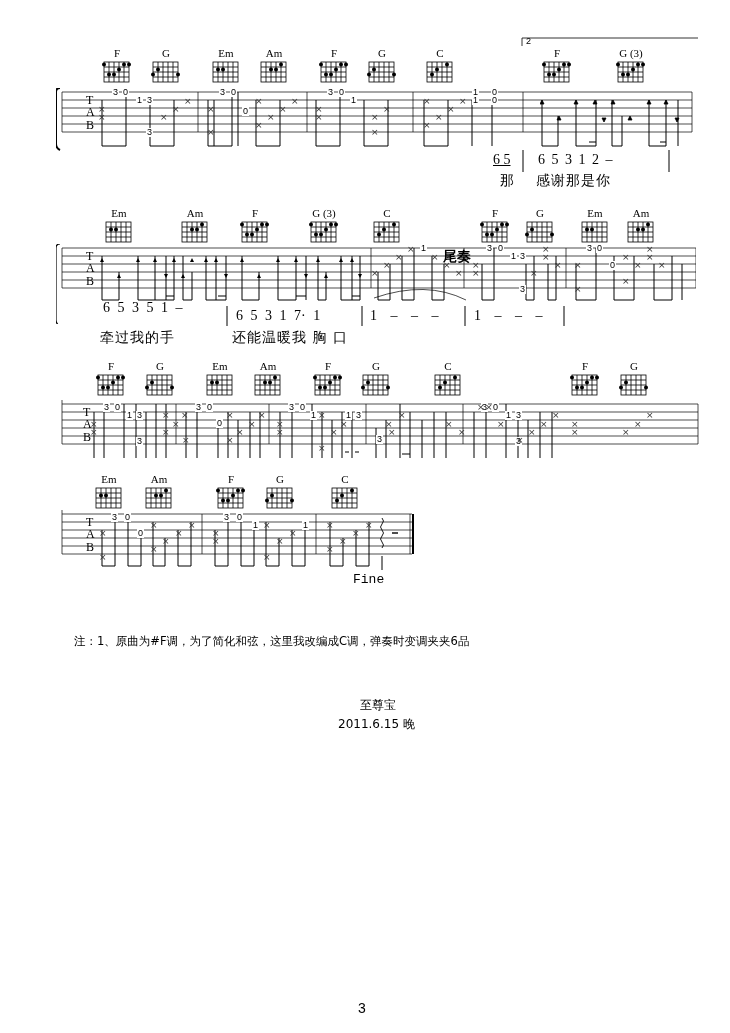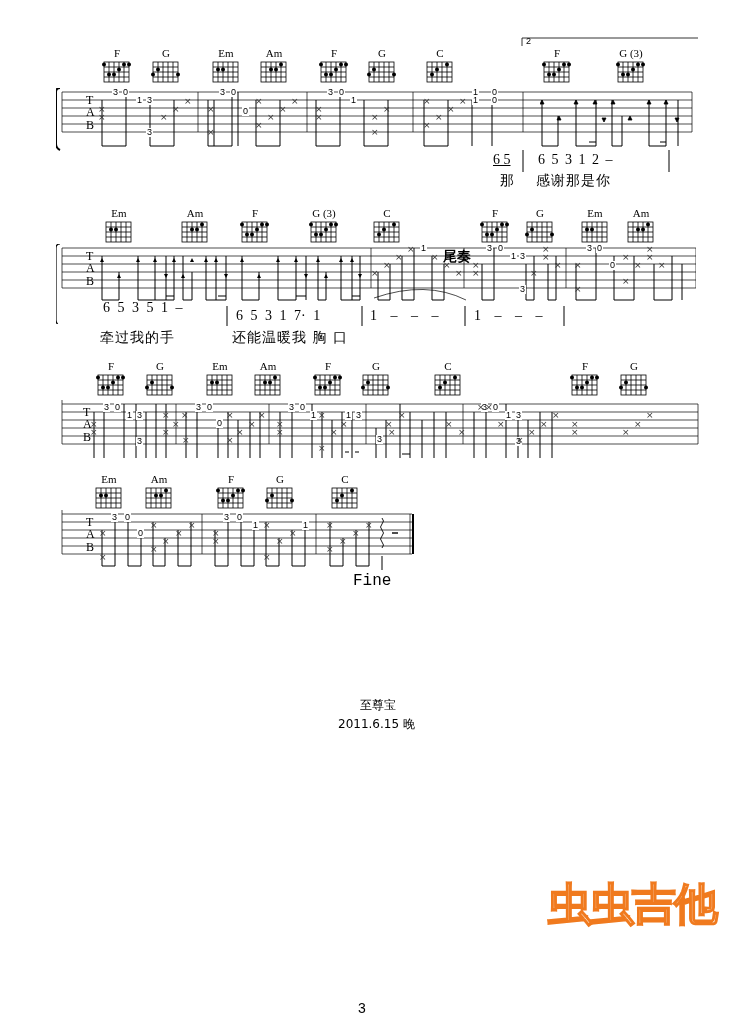--- a/index.html
+++ b/index.html
@@ -14,21 +14,21 @@
   .xm{position:absolute;font-family:"DejaVu Sans",sans-serif;font-size:9px;line-height:9px;color:#333;}
   .jianpu{position:absolute;font-family:"Liberation Serif",serif;font-size:14px;white-space:nowrap;}
   .lyric{position:absolute;font-family:"DejaVu Sans",sans-serif;font-size:14px;white-space:nowrap;letter-spacing:1px;}
   .notes{position:absolute;left:74px;top:632px;font-family:"DejaVu Sans",sans-serif;font-size:11.5px;line-height:18px;}
   .notes .row{white-space:nowrap;}
   .sig{position:absolute;font-family:"DejaVu Sans",sans-serif;font-size:12px;}
   .logo{position:absolute;left:548px;top:880px;width:180px;}
   .logo .cn{font-family:"DejaVu Sans",sans-serif;font-size:44px;font-weight:bold;color:#fff;-webkit-text-stroke:1.5px #f07a1e;letter-spacing:-2px;line-height:48px;}
   .logo .url{font-family:"Liberation Sans",sans-serif;font-size:24px;font-weight:bold;color:#fff;-webkit-text-stroke:1.2px #f07a1e;line-height:26px;margin-left:4px;}
   .pageno{position:absolute;left:358px;top:1000px;font-family:"Liberation Sans",sans-serif;font-size:14px;}
-  .fine{position:absolute;font-family:"Liberation Mono",monospace;font-size:16px;}
+  .fine{position:absolute;font-family:"Liberation Mono",monospace;font-size:13px;}
   .section{position:absolute;font-family:"DejaVu Sans",sans-serif;font-size:14px;font-weight:bold;margin-top:20px;}
   .volta{position:absolute;font-family:"Liberation Sans",sans-serif;font-size:9px;}
 </style>
 </head>
 <body>
 
 <div class="system" style="left:0;top:0;width:730px;height:200px;">
 
   <div class="chord" style="left:99px;top:47px;">
     <span class="nm">F</span>
@@ -1190,21 +1190,21 @@
   <span class="xm" style="left:289px;top:529px;">×</span>
   <span class="xm" style="left:326px;top:521px;">×</span>
   <span class="xm" style="left:326px;top:545px;">×</span>
   <span class="xm" style="left:339px;top:537px;">×</span>
   <span class="xm" style="left:352px;top:529px;">×</span>
   <span class="xm" style="left:365px;top:521px;">×</span>
   <span class="fine" style="left:353px;top:572px;">Fine</span>
 </div>
 
 <div class="notes">
+  <div class="row"><span>注：</span><span>1、原曲为#F调，为了简化和弦，这里我改编成C调，弹奏时变调夹夹6品</span></div>
 </div>
 <span class="sig" style="left:360px;top:697px;">至尊宝</span>
 <span class="sig" style="left:338px;top:716px;">2011.6.15 晚</span>
 
 <div class="logo">
-  <div class="cn">虫虫吉他</div>
 </div>
 
 <span class="pageno">3</span>
 
 </body></html>

